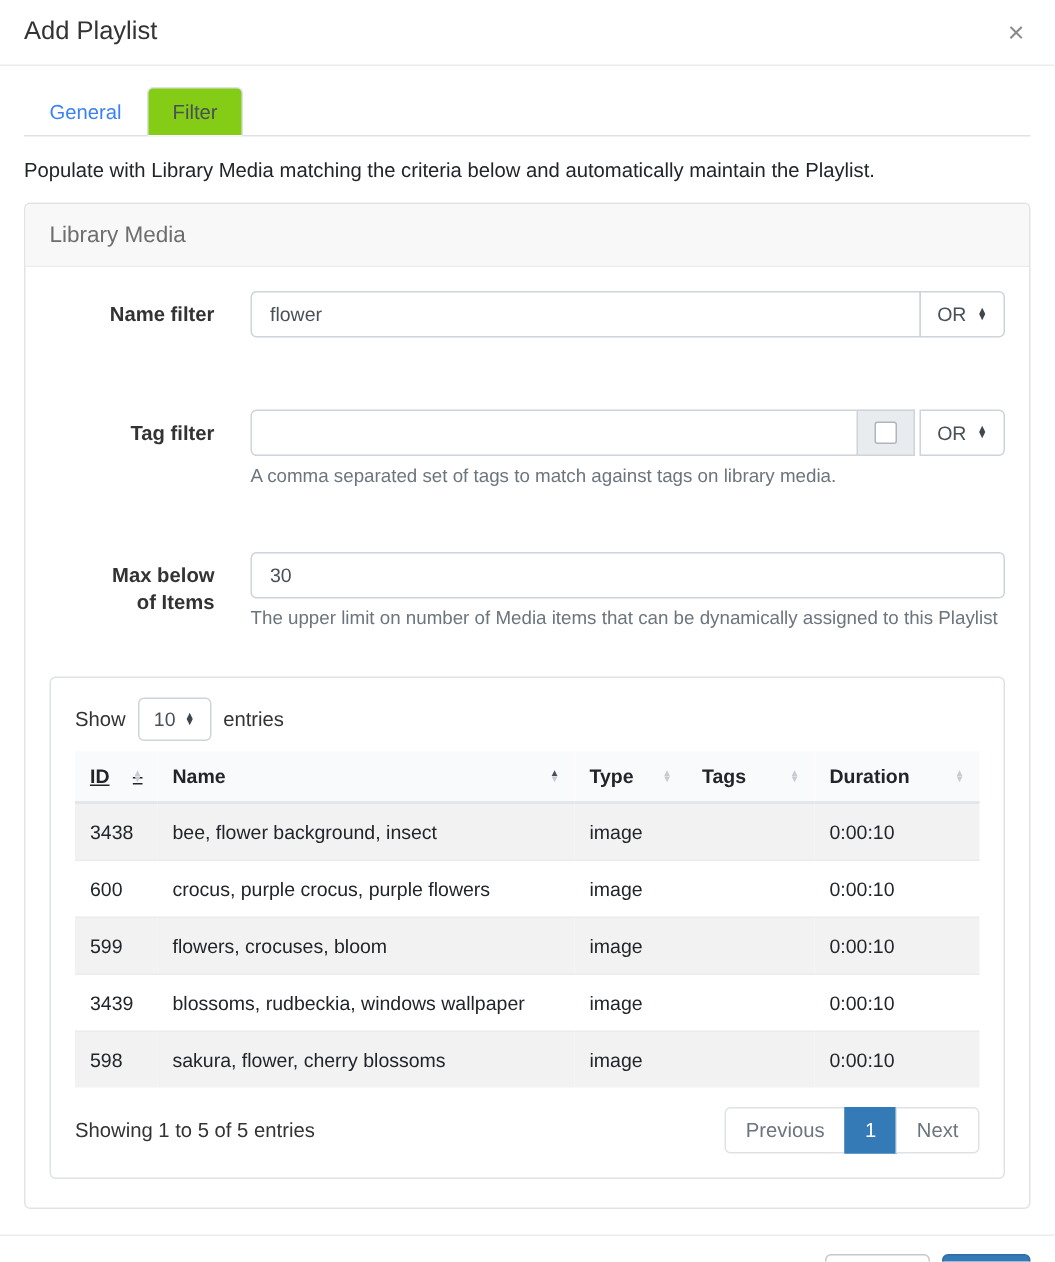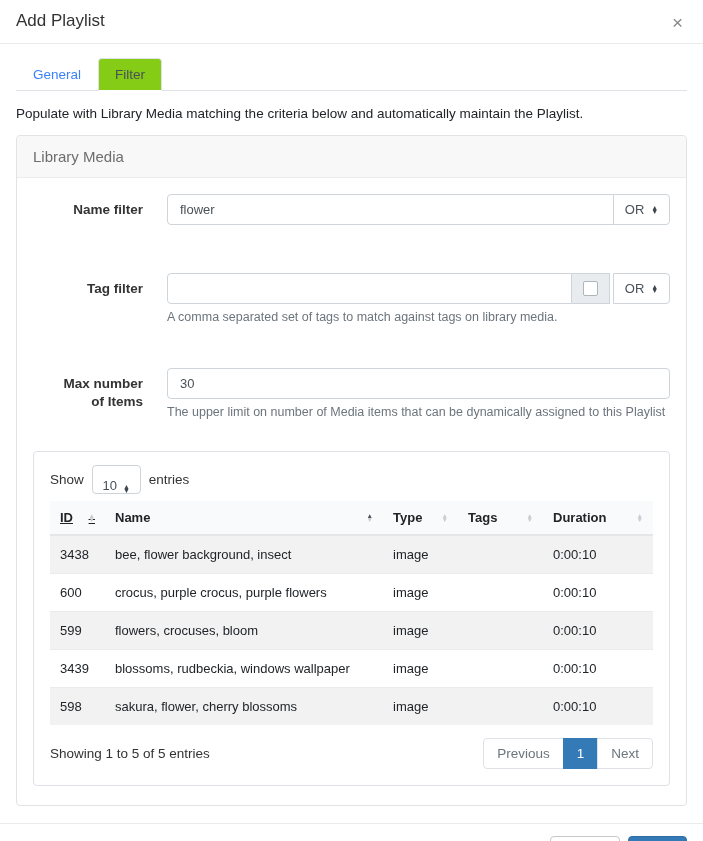--- a/index.html
+++ b/index.html
@@ -87,21 +87,21 @@
   .spinner span { font-size: 7px; color: #3f474e; }
   .help-text { margin: 6px 0 0 134px; font-size: 12.5px; color: #6c757d; }
   
   .table-card {
     margin-top: 32px; border: 1px solid #dee2e6; border-radius: 4px;
     padding: 13px 16px 16px 16px;
   }
   .length-row { display: flex; align-items: center; gap: 8px; margin-bottom: 7px; color: #333; font-size: 13.5px; }
   .length-select {
     width: 49px; height: 29px; border: 1px solid #ced4da; border-radius: 4px;
-    background: #fff; display: flex; align-items: flex-end; justify-content: center;
+    background: #fff; display: flex; align-items: center; justify-content: center;
     gap: 6px; font-size: 13px; color: #495057; cursor: pointer;
   }
   table.media-table { width: 100%; border-collapse: collapse; font-size: 13px; }
   .media-table thead th {
     background: #f9fafb; border-bottom: 2px solid #e4e7ea;
     padding: 9px 10px; text-align: left; font-weight: 700; color: #212529;
     cursor: pointer;
   }
   .th-inner { display: flex; align-items: center; justify-content: space-between; }
   .sort-icons { display: flex; flex-direction: column; line-height: 0.6; margin-left: 6px; }
@@ -185,21 +185,21 @@
               </span>
           </div>
         </div>
         <div class="help-text" style="margin-left:0">A comma separated set of tags to match against tags on library media.</div>
       </div>
     </div>
     <div class="row-gap" style="height:20px"></div>
 
     <div class="form-row">
       <div class="label-col">
-        <div>Max number</div>
+        <div>Max below</div>
         <div>of Items</div>
       </div>
       <div class="input-col">
         <input class="text-input" type="text" value="30" style="">
         <div class="help-text" style="margin-left:0">The upper limit on number of Media items that can be dynamically assigned to this Playlist</div>
       </div>
     </div>
 
     <div class="table-card">
       <div class="length-row">

